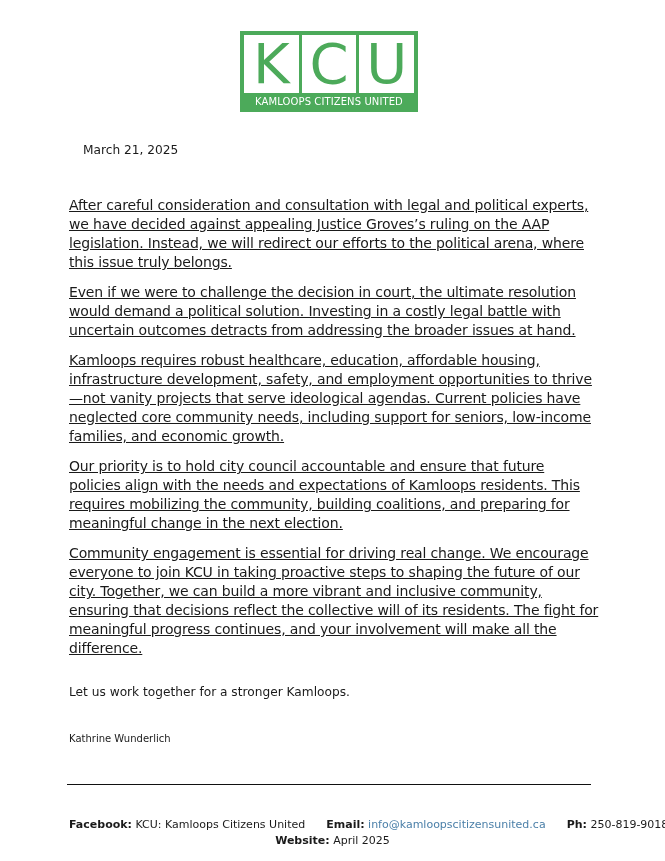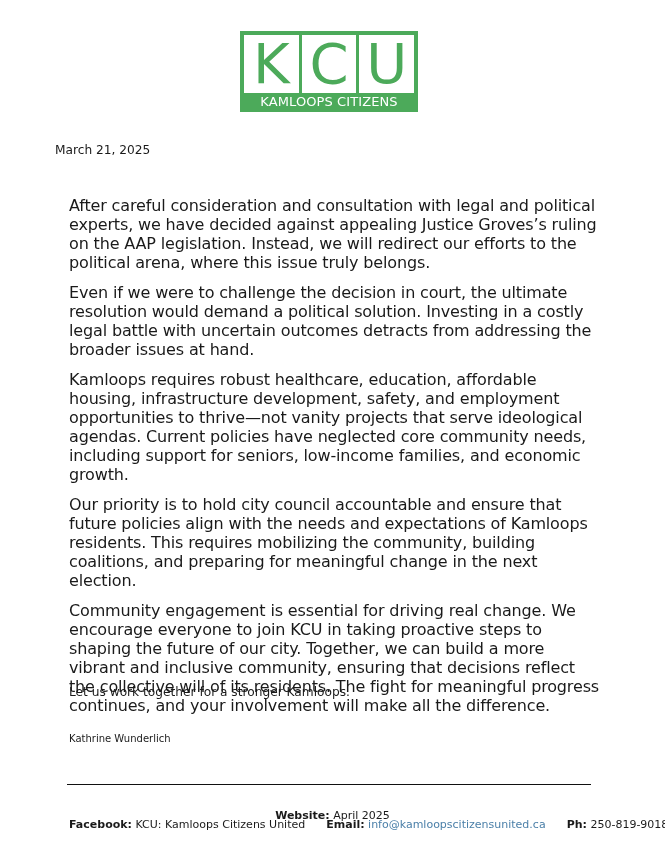--- a/index.html
+++ b/index.html
@@ -18,36 +18,36 @@
     }
     .logo .box::before {
       content: ""; position: absolute; inset: 3px; background: #ffffff; border: 0;
     }
     .logo .letter {
       position: relative; font-family: "DejaVu Sans", sans-serif; font-size: 56px; line-height: 56px;
       color: #4caa5a; font-weight: normal; letter-spacing: 0;
     }
     .logo .tagline {
       position: absolute; left: 0; right: 0; bottom: 2px; height: 17px; text-align: center;
-      color: #ffffff; font-size: 13px; line-height: 17px; letter-spacing: 0.1px;
+      color: #ffffff; font-size: 10px; line-height: 17px; letter-spacing: 0.1px;
       font-family: "DejaVu Sans", sans-serif;
     }
-    .date { position: absolute; left: 55px; top: 142px; font-size: 12.2px; line-height: 16px; }
+    .date { position: absolute; left: 83px; top: 142px; font-size: 12.2px; line-height: 16px; }
     .body-text { position: absolute; left: 69px; top: 196px; width: 530px; }
     .body-text p {
-      margin: 0 0 11px 0; font-size: 16px; line-height: 19px; letter-spacing: -0.15px;
+      margin: 0 0 11px 0; font-size: 14px; line-height: 19px; letter-spacing: -0.15px; text-decoration: underline;
     }
     .closing { position: absolute; left: 69px; top: 684px; font-size: 12.2px; line-height: 16px; }
     .signature { position: absolute; left: 69px; top: 731px; font-size: 10px; line-height: 16px; }
     .divider { position: absolute; left: 67px; top: 784px; width: 524px; height: 0; border-top: 1.5px solid #111; }
     .footer-line1 {
       position: absolute; left: 69px; top: 817px; width: 530px; font-size: 11px; line-height: 15px; white-space: nowrap;
     }
     .footer-line2 {
-      position: absolute; left: 0; width: 665px; top: 808px; text-align: center; font-size: 11px; line-height: 15px;
+      position: absolute; left: 0; width: 665px; top: 833px; text-align: center; font-size: 11px; line-height: 15px;
     }
     .lbl { font-weight: bold; }
     .gap { display: inline-block; width: 14px; }
     a.email { color: #4a7fa8; }
   </style>
 </head>
 <body>
 
 <div class="logo">
   <div class="boxes">

